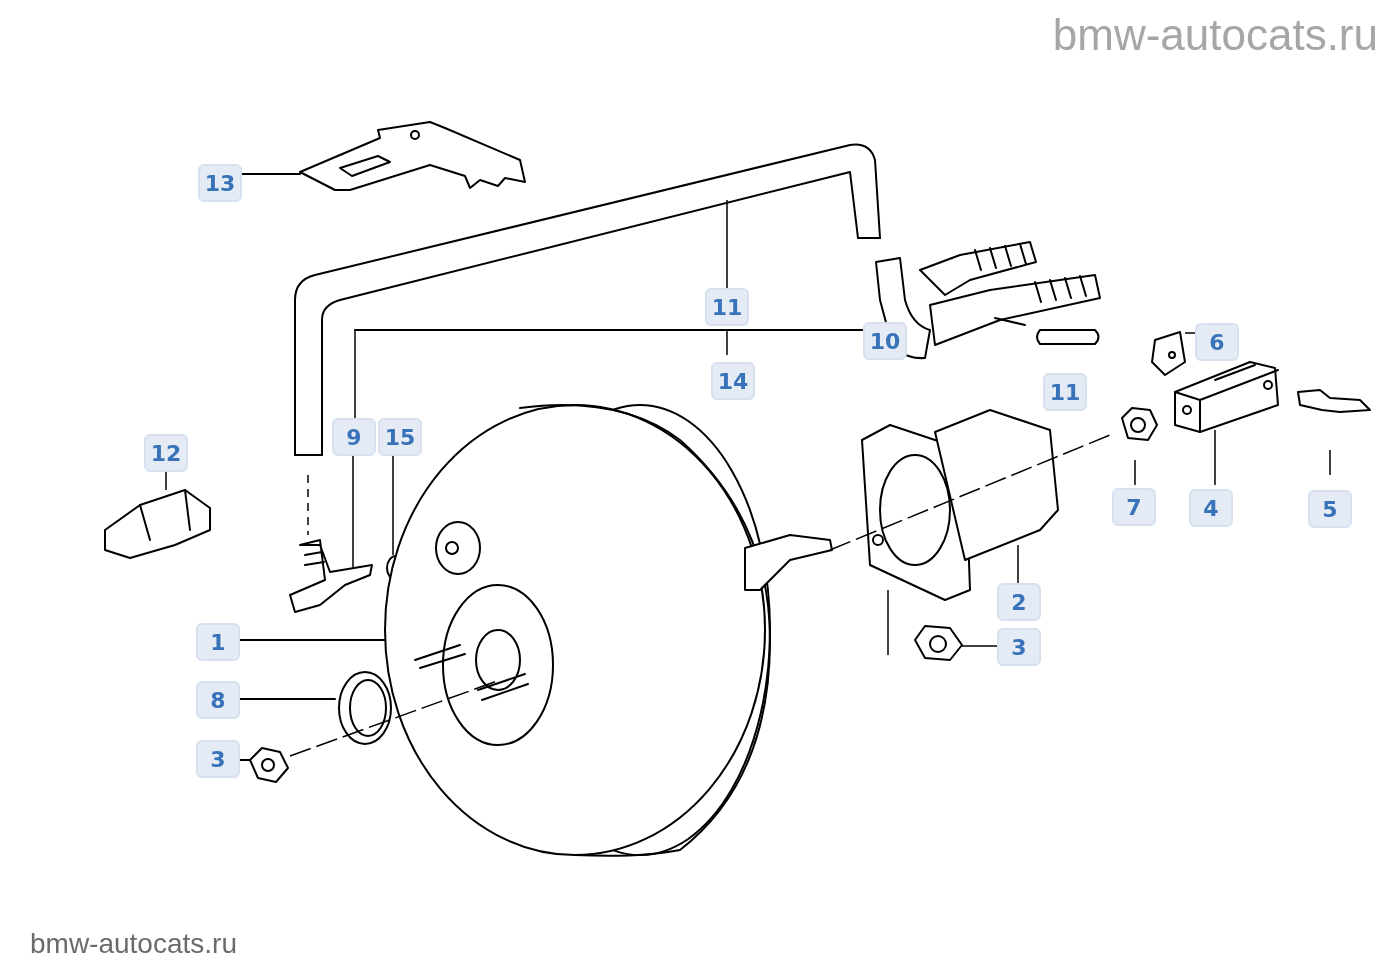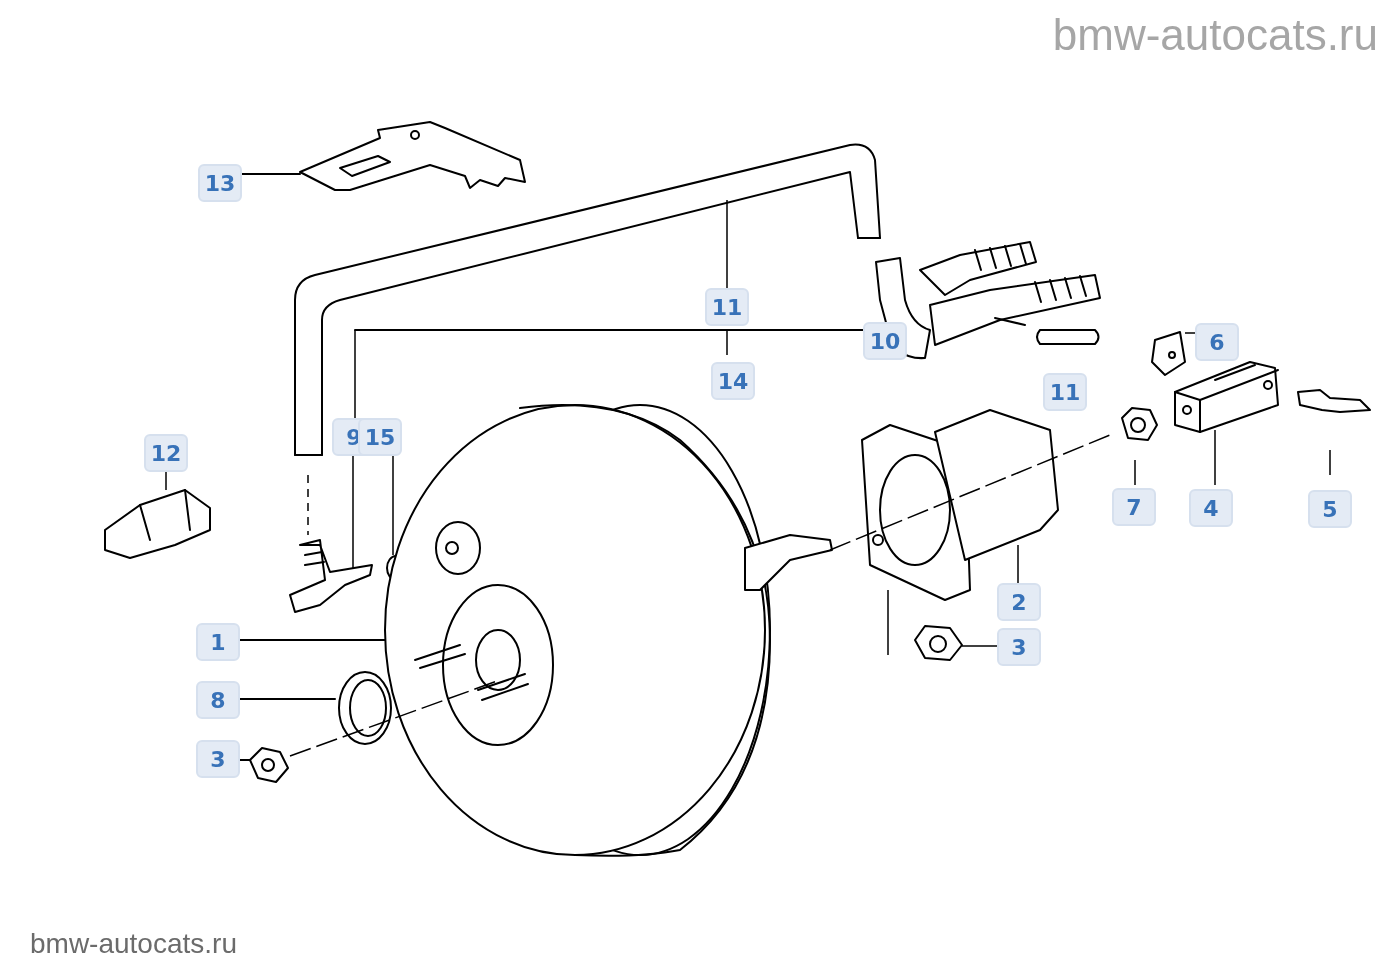--- a/index.html
+++ b/index.html
@@ -140,21 +140,21 @@
 </svg>
 
 <div class="callout" style="left:198px;top:164px;">13</div>
 <div class="callout" style="left:705px;top:288px;">11</div>
 <div class="callout" style="left:820px;top:322px;margin-left:43px;">10</div>
 <div class="callout" style="left:703px;top:362px;margin-left:8px;">14</div>
 <div class="callout" style="left:1195px;top:323px;">6</div>
 <div class="callout" style="left:1043px;top:373px;">11</div>
 <div class="callout" style="left:144px;top:421px;margin-top:13px;">12</div>
 <div class="callout" style="left:332px;top:418px;">9</div>
-<div class="callout" style="left:358px;top:418px;">15</div>
+<div class="callout" style="left:378px;top:418px;">15</div>
 <div class="callout" style="left:1112px;top:488px;">7</div>
 <div class="callout" style="left:1189px;top:489px;">4</div>
 <div class="callout" style="left:1308px;top:490px;">5</div>
 <div class="callout" style="left:997px;top:583px;">2</div>
 <div class="callout" style="left:997px;top:628px;">3</div>
 <div class="callout" style="left:196px;top:623px;">1</div>
 <div class="callout" style="left:196px;top:681px;">8</div>
 <div class="callout" style="left:196px;top:740px;">3</div>
 
 <div class="watermark wm-bottom">bmw-autocats.ru</div>

